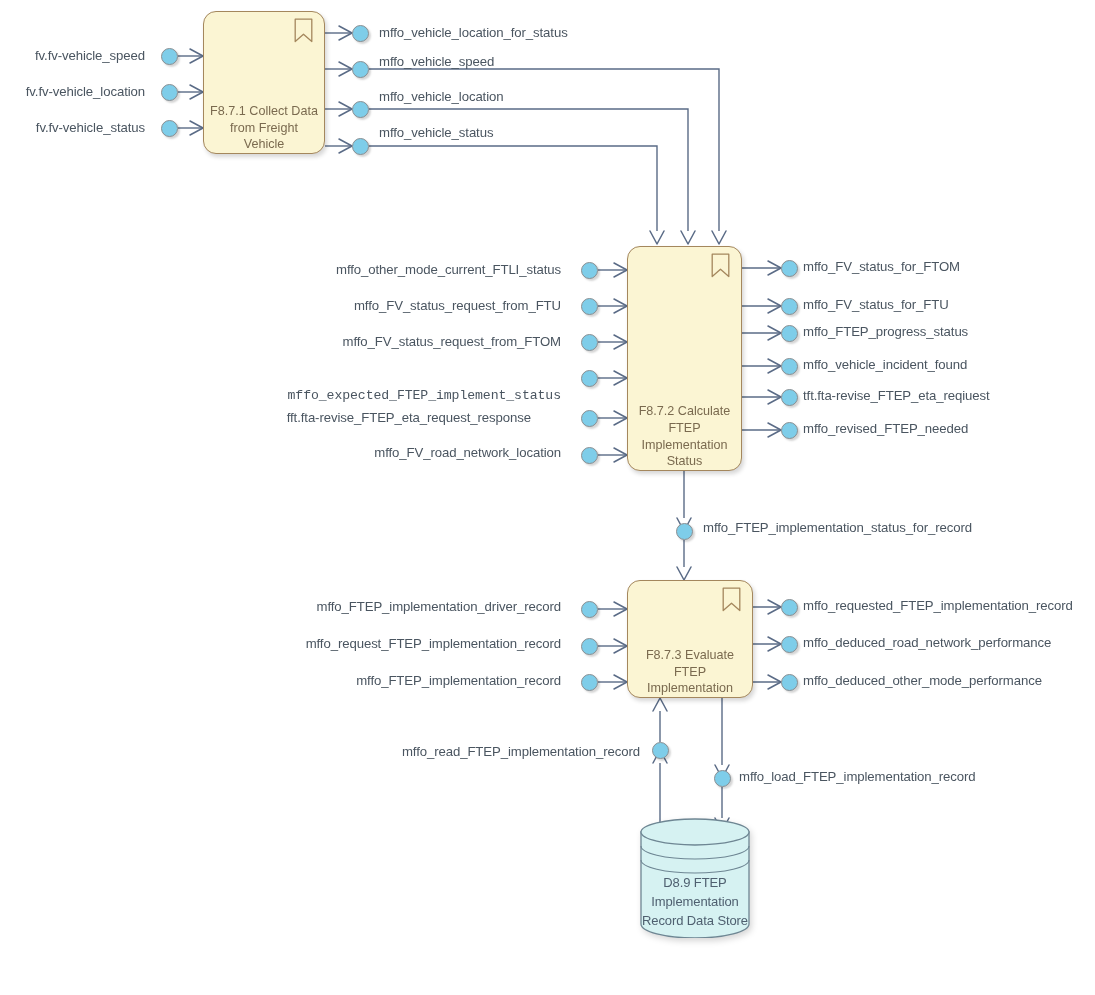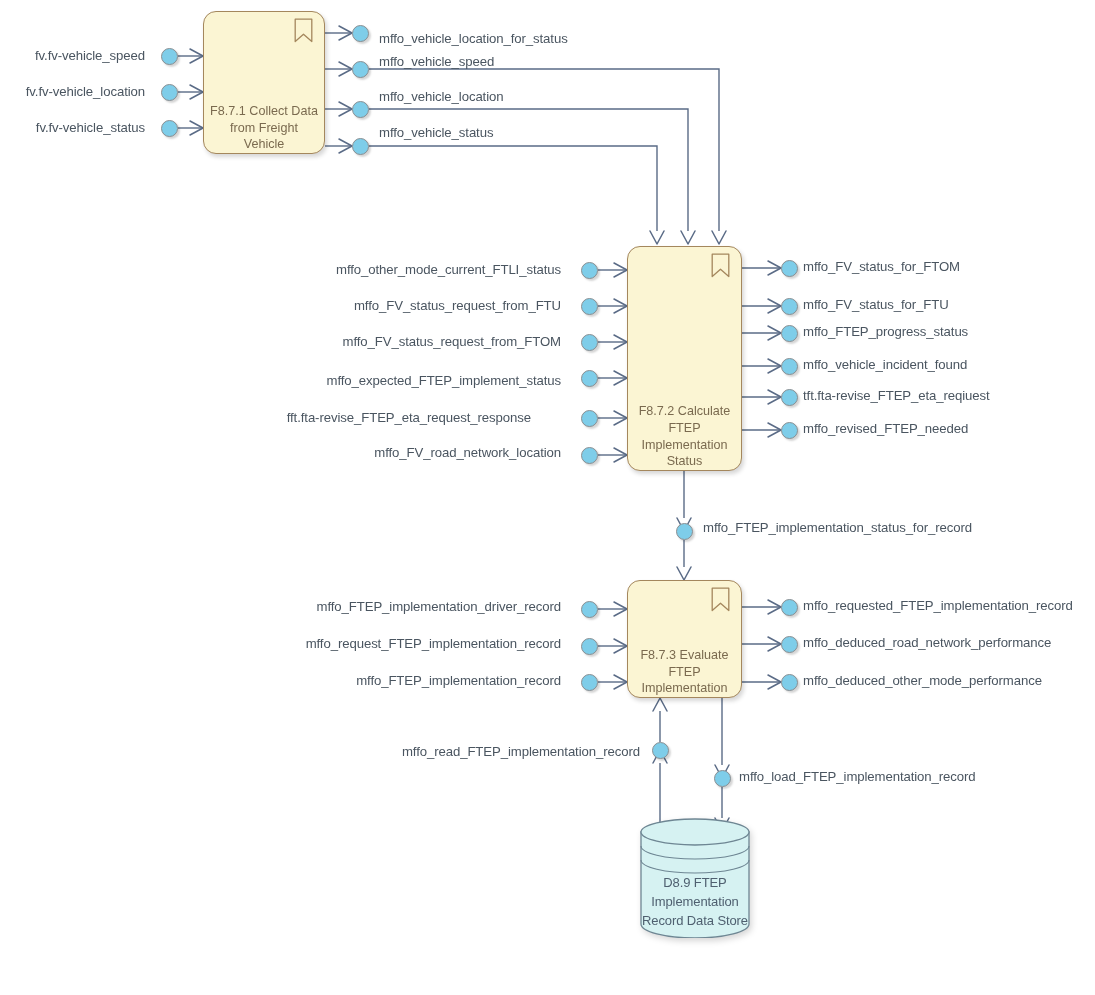--- a/index.html
+++ b/index.html
@@ -207,21 +207,21 @@
   <div class="proc" style="left:627px; top:246px; width:115px; height:225px;">
     <svg class="bookmark" viewBox="0 0 19 25">
       <path d="M 1.2,1.2 L 17.8,1.2 L 17.8,23.5 L 9.5,16.2 L 1.2,23.5 Z" fill="none" stroke="#a4875d" stroke-width="1.3" stroke-linejoin="round"></path>
     </svg>
     <span class="proc-label">F8.7.2 Calculate
 FTEP
 Implementation
 Status</span>
   </div>
 
-  <div class="proc" style="left:627px; top:580px; width:115px; height:118px;">
+  <div class="proc" style="left:627px; top:580px; width:126px; height:118px;">
     <svg class="bookmark" viewBox="0 0 19 25">
       <path d="M 1.2,1.2 L 17.8,1.2 L 17.8,23.5 L 9.5,16.2 L 1.2,23.5 Z" fill="none" stroke="#a4875d" stroke-width="1.3" stroke-linejoin="round"></path>
     </svg>
     <span class="proc-label">F8.7.3 Evaluate
 FTEP
 Implementation</span>
   </div>
 
   <div class="store" style="left:638px; top:818px; width:114px; height:120px;">
     <svg width="114" height="120" viewBox="0 0 114 120" style="filter: drop-shadow(2px 3px 3px rgba(0,0,0,0.16));">
@@ -238,42 +238,42 @@
   <div class="port" style="left:161px; top:48px;"></div>
   <div class="lbl r" style="right:950px; top:48px;">fv.fv-vehicle_speed</div>
 
   <div class="port" style="left:161px; top:84px;"></div>
   <div class="lbl r" style="right:950px; top:84px;">fv.fv-vehicle_location</div>
 
   <div class="port" style="left:161px; top:120px;"></div>
   <div class="lbl r" style="right:950px; top:120px;">fv.fv-vehicle_status</div>
 
   <div class="port" style="left:352px; top:25px;"></div>
-  <div class="lbl l" style="left:379px; top:31px;">mffo_vehicle_location_for_status</div>
+  <div class="lbl l" style="left:379px; top:25px;">mffo_vehicle_location_for_status</div>
 
   <div class="port" style="left:352px; top:61px;"></div>
   <div class="lbl l" style="left:379px; top:54px;">mffo_vehicle_speed</div>
 
   <div class="port" style="left:352px; top:101px;"></div>
   <div class="lbl l" style="left:379px; top:89px;">mffo_vehicle_location</div>
 
   <div class="port" style="left:352px; top:138px;"></div>
   <div class="lbl l" style="left:379px; top:125px;">mffo_vehicle_status</div>
 
   <div class="port" style="left:581px; top:262px;"></div>
   <div class="lbl r" style="right:534px; top:262px;">mffo_other_mode_current_FTLI_status</div>
 
   <div class="port" style="left:581px; top:298px;"></div>
   <div class="lbl r" style="right:534px; top:298px;">mffo_FV_status_request_from_FTU</div>
 
   <div class="port" style="left:581px; top:334px;"></div>
   <div class="lbl r" style="right:534px; top:334px;">mffo_FV_status_request_from_FTOM</div>
 
   <div class="port" style="left:581px; top:370px;"></div>
-  <div class="lbl r" style="right:534px; top:373px;">mffo_expected_FTEP_implement_status</div>
+  <div class="lbl r" style="right:534px; top:388px;font-family:Liberation Mono, monospace;">mffo_expected_FTEP_implement_status</div>
 
   <div class="port" style="left:581px; top:410px;"></div>
   <div class="lbl r" style="right:564px; top:410px;">fft.fta-revise_FTEP_eta_request_response</div>
 
   <div class="port" style="left:581px; top:447px;"></div>
   <div class="lbl r" style="right:534px; top:445px;">mffo_FV_road_network_location</div>
 
   <div class="port" style="left:781px; top:260px;"></div>
   <div class="lbl l" style="left:803px; top:259px;">mffo_FV_status_for_FTOM</div>
 

